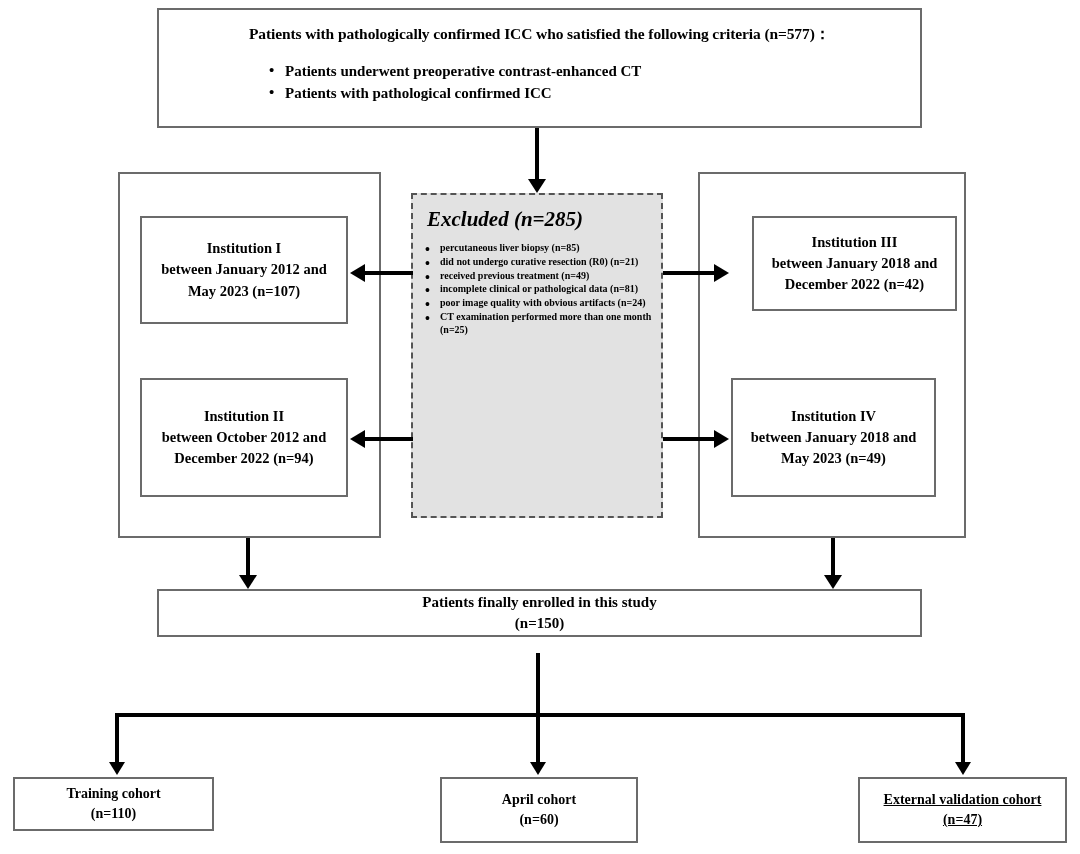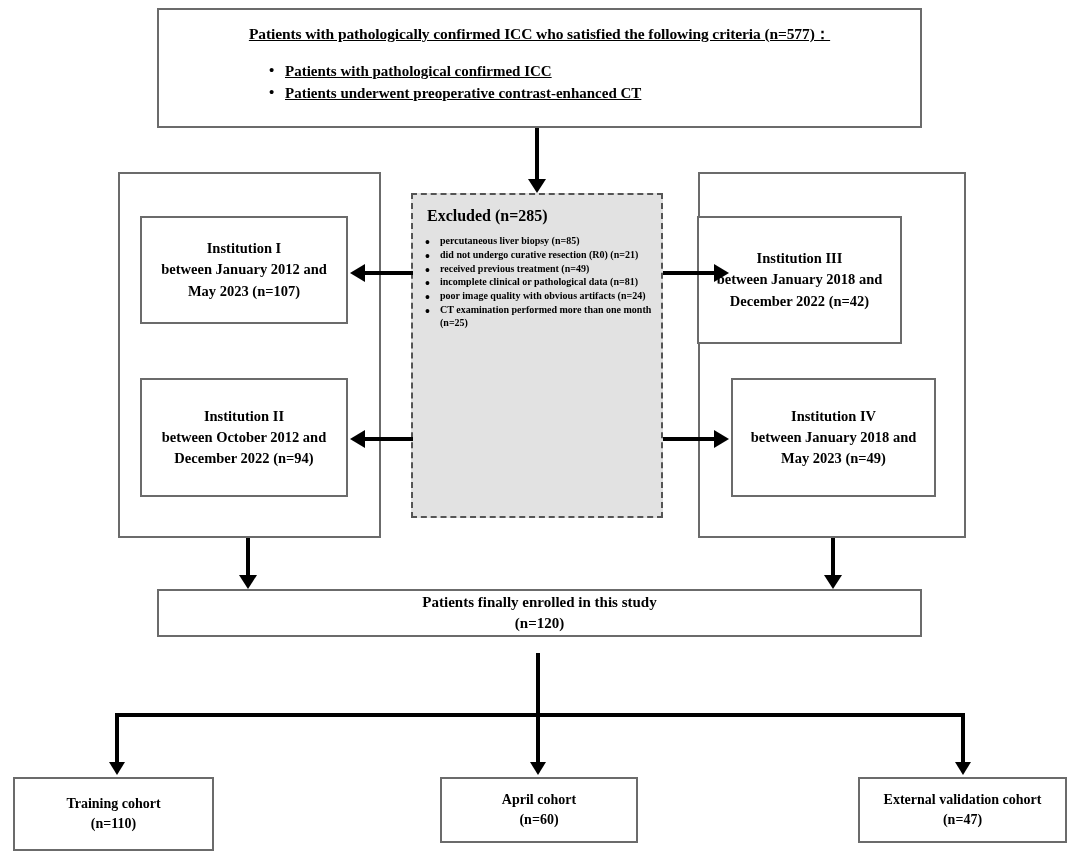--- a/index.html
+++ b/index.html
@@ -33,21 +33,20 @@
     box-sizing:border-box;
     border:2px solid #6b6b6b;
     background:#ffffff;
   }
   
   #top-box{
     left:157px; top:8px; width:765px; height:120px;
     align-items:flex-start;
     justify-content:flex-start;
     padding:14px 0 0 0;
-    text-decoration:underline;
   }
   #top-box .title{
     width:100%;
     text-align:center;
     font-size:15.5px;
     font-weight:bold;
     letter-spacing:-0.1px;
   }
   #top-box ul{
     margin:14px 0 0 0;
@@ -67,35 +66,35 @@
     position:absolute;
     left:0; top:-1px;
     font-size:15px;
   }
   
   #left-container{left:118px; top:172px; width:263px; height:366px;}
   #right-container{left:698px; top:172px; width:268px; height:366px;}
 
   #inst-1{left:140px; top:216px; width:208px; height:108px;}
   #inst-2{left:140px; top:378px; width:208px; height:119px;}
-  #inst-3{left:697px; top:216px; width:205px; height:128px;}
+  #inst-3{left:752px; top:216px; width:205px; height:95px;}
   #inst-4{left:731px; top:378px; width:205px; height:119px;}
   .inst-text{font-size:14.5px; font-weight:bold; line-height:1.45;}
 
   
   #excluded-box{
     position:absolute;
     left:411px; top:193px; width:252px; height:325px;
     box-sizing:border-box;
     border:2px dashed #555;
     background:#e2e2e2;
     padding:10px 8px 6px 10px;
   }
   #excluded-title{
-    font-size:16px; font-weight:bold; margin:2px 0 10px 4px;
+    font-size:21px; font-weight:bold; margin:2px 0 10px 4px;font-style:italic;
   }
   #excluded-list{
     margin:0; padding:0; list-style:none;
   }
   #excluded-list li{
     font-size:10px;
     font-weight:bold;
     line-height:1.28;
     position:relative;
     padding-left:17px;
@@ -104,23 +103,23 @@
   #excluded-list li:before{
     content:"\2022";
     position:absolute; left:2px; top:-1px;
     font-size:14px;
   }
   
   #enrolled-box{left:157px; top:589px; width:765px; height:48px;font-family:Liberation Serif, serif;}
   #enrolled-box .etext{font-size:15px; font-weight:bold; line-height:1.4;}
 
   
-  #cohort-train{left:13px; top:777px; width:201px; height:74px;}
+  #cohort-train{left:13px; top:777px; width:201px; height:54px;}
   #cohort-test{left:440px; top:777px; width:198px; height:66px;}
-  #cohort-ext{left:858px; top:777px; width:209px; height:66px;}
+  #cohort-ext{left:858px; top:777px; width:209px; height:66px;text-decoration:underline;}
   .cohort-text{font-size:14px; font-weight:bold; line-height:1.45;}
 
   
   .vline{position:absolute; background:#000; width:4px;}
   .hline{position:absolute; background:#000; height:4px;}
   .arrow-down{
     position:absolute;
     width:0;height:0;
     border-left:9px solid transparent;
     border-right:9px solid transparent;
@@ -149,22 +148,22 @@
   }
 </style>
 </head>
 <body>
 
 <div id="canvas">
 
   <div class="box" id="top-box">
     <div class="title">Patients with pathologically confirmed ICC who satisfied the following criteria (n=577)：</div>
     <ul>
+      <li>Patients underwent preoperative contrast-enhanced CT</li>
       <li>Patients with pathological confirmed ICC</li>
-      <li>Patients underwent preoperative contrast-enhanced CT</li>
     </ul>
   </div>
 
   <div class="vline" style="left:535px; top:128px; height:52px;"></div>
   <div class="arrow-down" style="left:528px; top:179px;"></div>
 
   <div class="plainbox" id="left-container"></div>
 
   <div class="box" id="inst-1">
     <div class="inst-text">Institution I</div>
@@ -217,21 +216,21 @@
   <div class="arrow-right" style="left:714px; top:430px;"></div>
 
   <div class="vline" style="left:246px; top:538px; height:38px;"></div>
   <div class="arrow-down" style="left:239px; top:575px;"></div>
 
   <div class="vline" style="left:831px; top:538px; height:38px;"></div>
   <div class="arrow-down" style="left:824px; top:575px;"></div>
 
   <div class="box" id="enrolled-box">
     <div class="etext">Patients finally enrolled in this study</div>
-    <div class="etext">(n=120)</div>
+    <div class="etext">(n=150)</div>
   </div>
 
   <div class="vline" style="left:536px; top:653px; height:64px;"></div>
   <div class="hline" style="left:115px; top:713px; width:850px;"></div>
 
   <div class="vline" style="left:115px; top:713px; height:50px;"></div>
   <div class="arrow-down-sm" style="left:109px; top:762px;"></div>
 
   <div class="vline" style="left:536px; top:713px; height:50px;"></div>
   <div class="arrow-down-sm" style="left:530px; top:762px;"></div>

